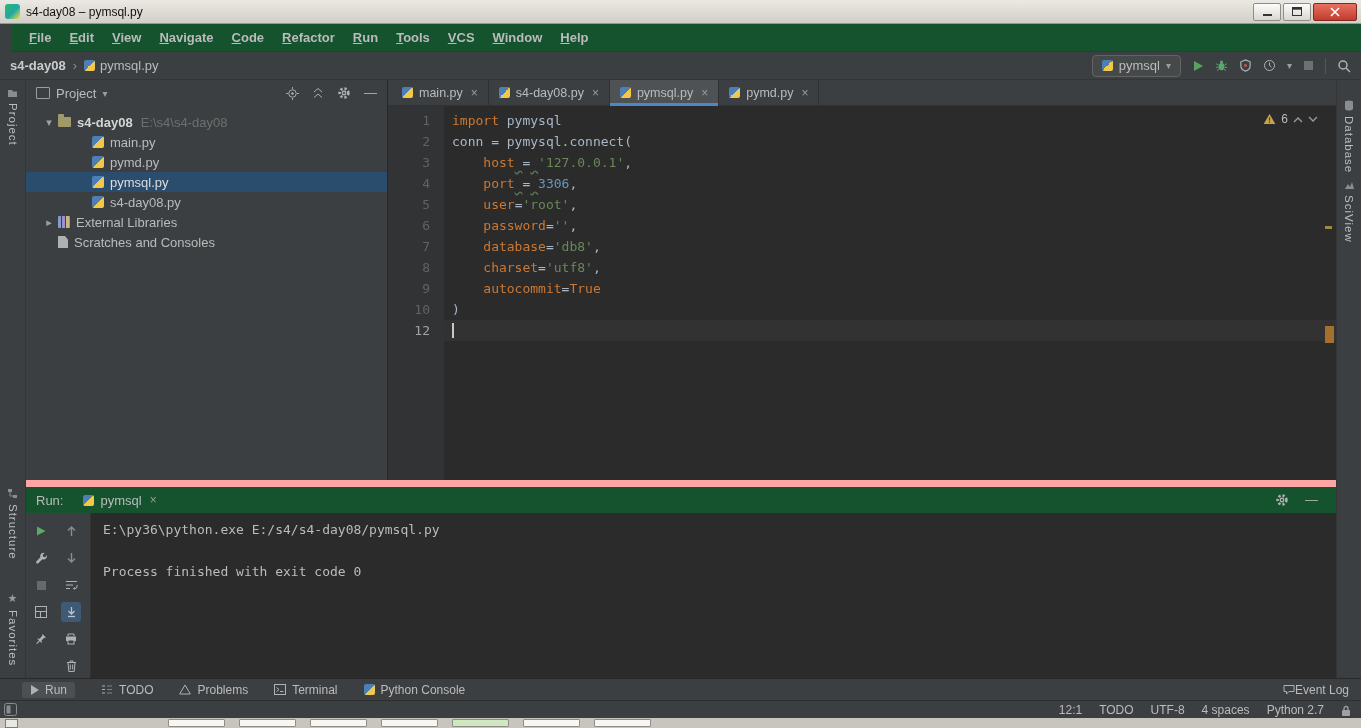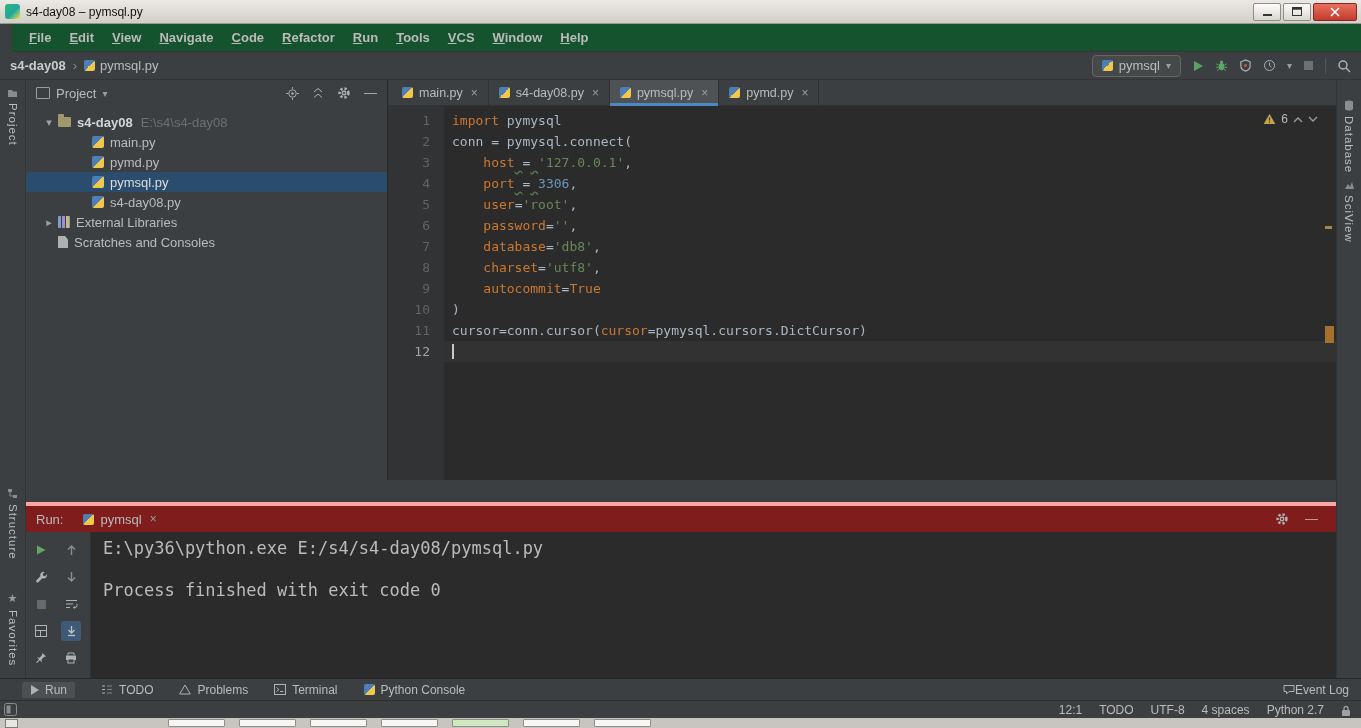--- a/index.html
+++ b/index.html
@@ -93,33 +93,33 @@
   .tk-kw{color:#cc7832;} .tk-d{color:#a9b7c6;} .tk-s{color:#6a8759;} .tk-n{color:#6897bb;} .tk-p{color:#cc7832;}
   .tk-wsq{color:#a9b7c6;text-decoration-line:underline;text-decoration-style:wavy;
           text-decoration-color:#587a58;text-underline-offset:3px;text-decoration-skip-ink:none;}
   .inspections{position:absolute;top:32px;right:18px;display:flex;align-items:center;gap:5px;z-index:3;
                color:#bbbbbb;font-size:12px;font-family:"Liberation Sans",sans-serif;}
   .stripe-mark{position:absolute;z-index:2;}
   .mark-warn{right:4px;top:146px;width:7px;height:3px;background:#9e8a3c;}
   .mark-thumb{right:2px;top:246px;width:9px;height:17px;background:#a5702d;}
 
   
-  .run-panel{position:absolute;left:26px;top:502px;width:1310px;height:198px;box-sizing:border-box;
-             background:#7f1d1d;border-top:4px solid #fca5a5;}
+  .run-panel{position:absolute;left:26px;top:480px;width:1310px;height:198px;box-sizing:border-box;
+             background:#14532d;border-top:7px solid #fca5a5;}
   .run-header{height:26px;display:flex;align-items:center;padding:0 10px;}
   .run-label{color:#bbbbbb;margin-right:12px;}
   .run-tab{display:flex;align-items:center;gap:6px;padding:0 8px;height:100%;}
   .run-header-icons{margin-left:auto;display:flex;gap:16px;align-items:center;padding-right:8px;}
   .run-body{position:absolute;top:26px;left:0;right:0;bottom:0;display:flex;}
   .console-toolbar{width:64px;background:#3c3f41;display:flex;padding-top:8px;box-sizing:border-box;}
   .tb-col{width:30px;display:flex;flex-direction:column;align-items:center;gap:7px;}
   .tb-btn{width:20px;height:20px;display:flex;align-items:center;justify-content:center;border-radius:3px;}
   .tb-btn.selected{background:#3e5a77;}
   .console{flex:1;background:#2b2b2b;border-left:1px solid #323232;padding:6px 0 0 12px;
-           font-family:"DejaVu Sans Mono",monospace;font-size:17px;line-height:21px;color:#bbbbbb;}
+           font-family:"DejaVu Sans Mono",monospace;font-size:13px;line-height:21px;color:#bbbbbb;}
   .console-line{white-space:pre;}
 
   
   .bottom-bar{position:absolute;left:0;top:678px;width:100%;height:22px;box-sizing:border-box;background:#3c3f41;
               border-top:1px solid #282828;display:flex;align-items:center;padding:0 12px 0 30px;font-size:12px;}
   .bb-item{display:flex;align-items:center;gap:6px;margin-right:26px;color:#bbbbbb;cursor:default;}
   .bb-item.active{background:#4c5052;padding:1px 8px;margin-left:-8px;border-radius:2px;}
   .bb-right{margin-left:auto;display:flex;align-items:center;color:#bbbbbb;}
 
   
@@ -417,24 +417,20 @@
           <span class="code-text"><span class="tk-d">    </span><span class="tk-p">charset</span><span class="tk-d">=</span><span class="tk-s">'utf8'</span><span class="tk-d">,</span></span>
         </div>
         <div class="code-row">
           <span class="gutter-num">9</span>
           <span class="code-text"><span class="tk-d">    </span><span class="tk-p">autocommit</span><span class="tk-d">=</span><span class="tk-kw">True</span></span>
         </div>
         <div class="code-row">
           <span class="gutter-num">10</span>
           <span class="code-text"><span class="tk-d">)</span></span>
         </div>
-        <div class="code-row">
-          <span class="gutter-num">11</span>
-          <span class="code-text"><span class="tk-d">cursor=conn.cursor(</span><span class="tk-p">cursor</span><span class="tk-d">=pymysql.cursors.DictCursor)</span></span>
-        </div>
         <div class="code-row current">
           <span class="gutter-num">12</span>
           <span class="code-text"><span class="caret"></span></span>
         </div>
       </div>
   </div>
 
   <div class="run-panel">
     <div class="run-header">
       <span class="run-label">Run:</span>

